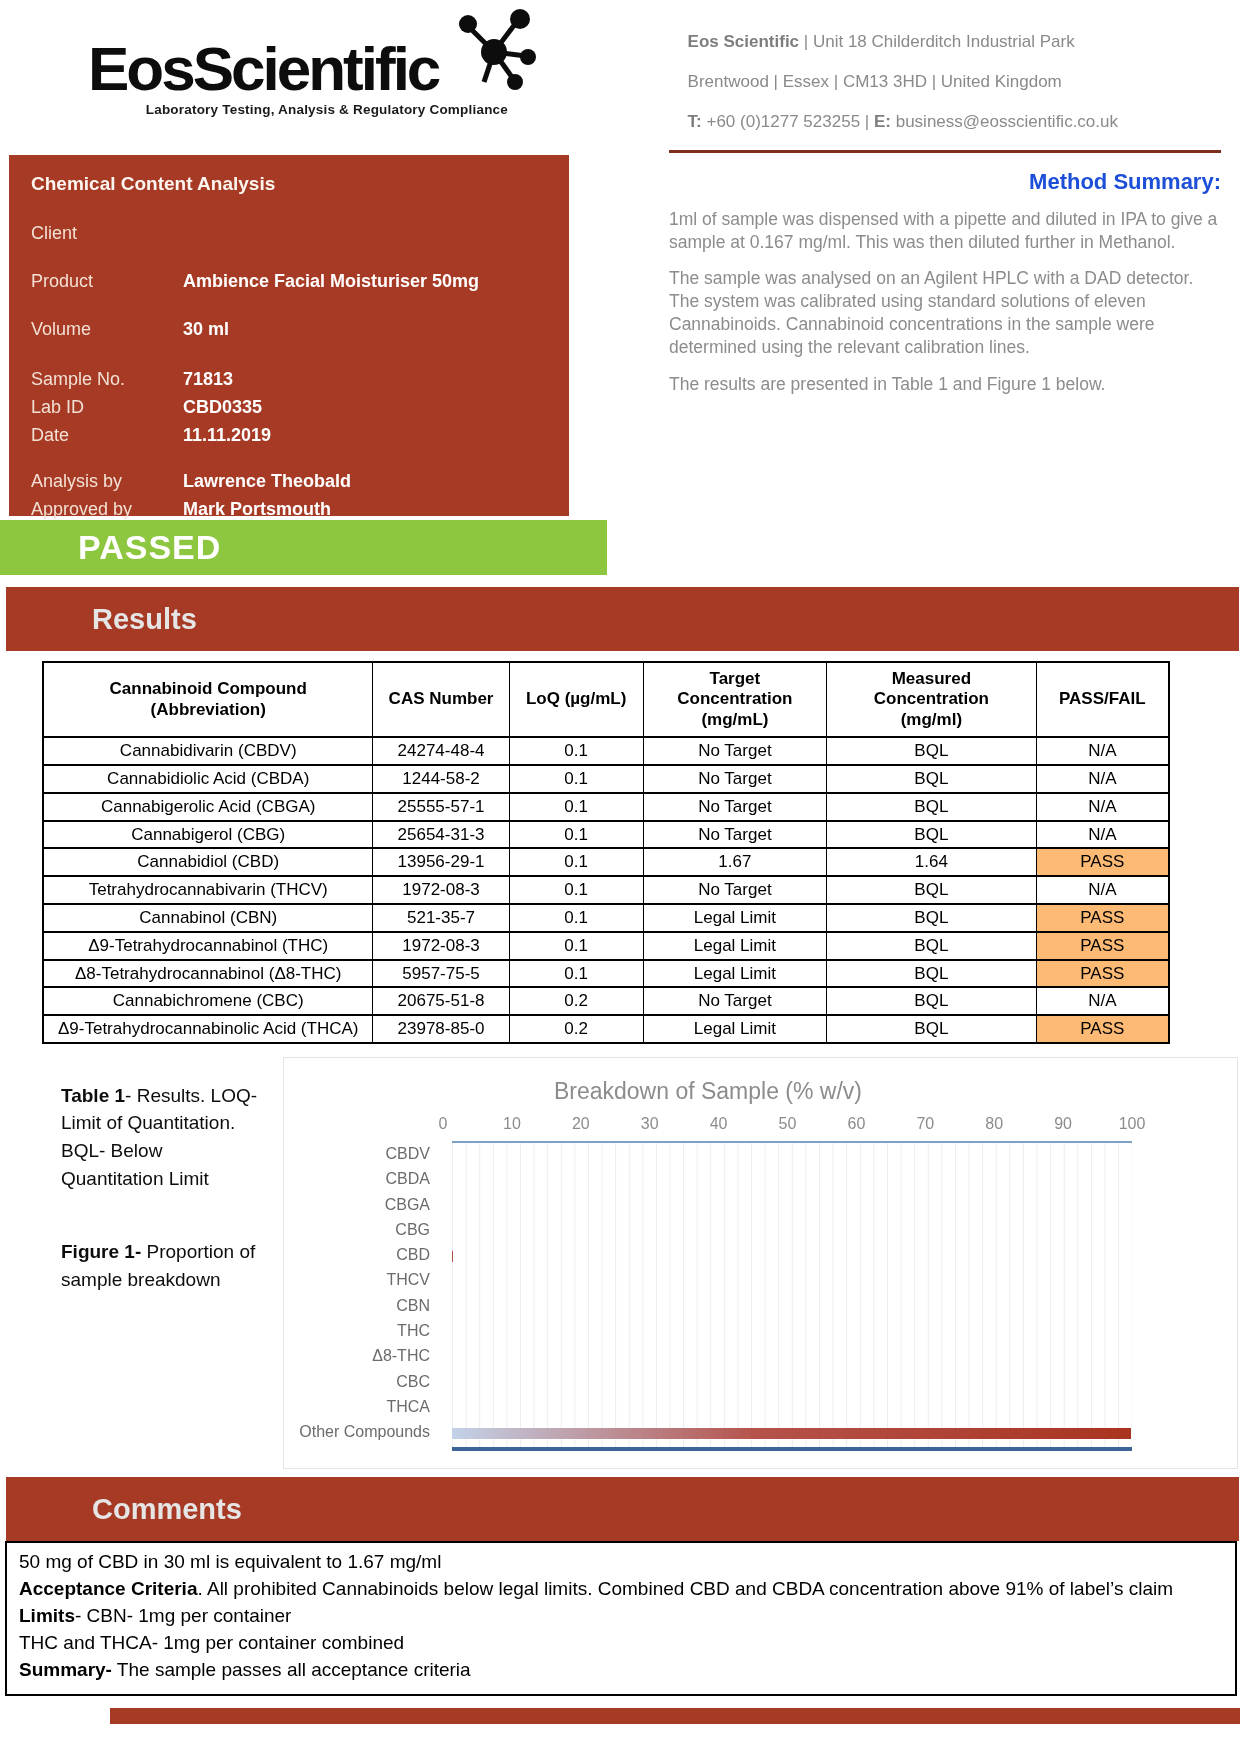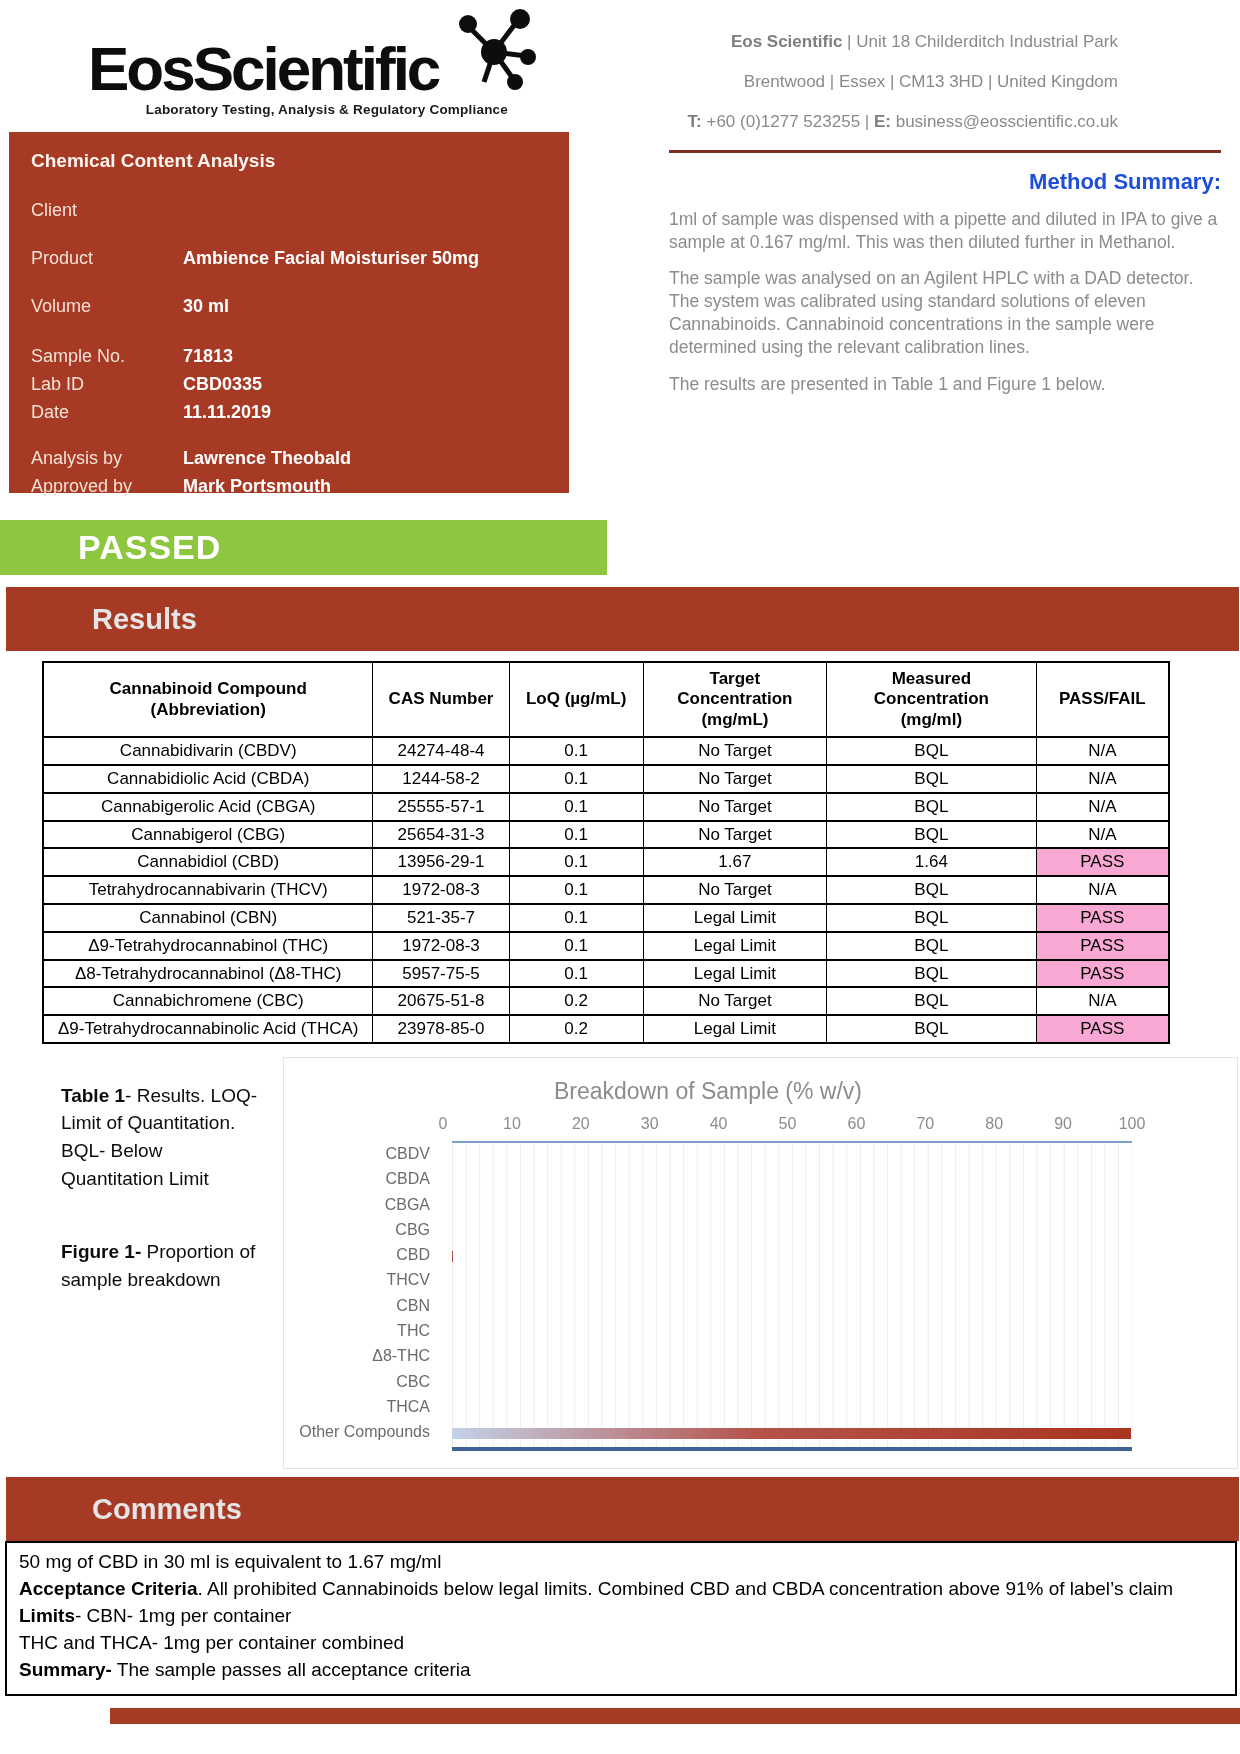--- a/index.html
+++ b/index.html
@@ -5,26 +5,26 @@
   * { margin:0; padding:0; box-sizing:border-box; }
   body { background:#fff; font-family:"Liberation Sans", sans-serif; }
   .page { position:relative; width:1240px; height:1754px; background:#fff; overflow:hidden; }
 
   
   .top { position:relative; height:132px; }
   .logo { position:absolute; left:88px; top:10px; width:420px; }
   .logo-text { font-size:62px; font-weight:800; letter-spacing:-3px; color:#0d0d0d; line-height:1.0; padding-top:28px; }
   .logo-tagline { font-size:13.5px; font-weight:700; color:#1a1a1a; text-align:right; margin-top:2px; letter-spacing:0.2px; }
   .molecule { position:absolute; top:-2px; right:-32px; }
-  .contact { position:absolute; right:122px; top:22px; text-align:right; color:#8a8a8a; font-size:17px; line-height:40px; }
+  .contact { position:absolute; right:122px; top:22px; text-align:left; color:#8a8a8a; font-size:17px; line-height:40px; }
   .contact b { color:#7d7d7d; }
 
   
   .info-row { position:relative; height:377px; }
-  .client-box { position:absolute; left:9px; top:0; width:560px; height:361px; background:#A63A24; color:#F3E1D5; padding:18px 22px; font-size:18px; }
+  .client-box { position:absolute; left:9px; top:23px; width:560px; height:361px; background:#A63A24; color:#F3E1D5; padding:18px 22px; font-size:18px; }
   .client-box .title { font-weight:700; color:#FDF6F0; font-size:19px; margin-bottom:24px; }
   .kv { display:flex; line-height:28px; }
   .kv .k { width:152px; flex:none; }
   .kv .v { font-weight:700; color:#ffffff; }
   .mb20 { margin-bottom:20px; }
   .mb22 { margin-bottom:22px; }
   .gap { height:18px; }
 
   .method { position:absolute; left:669px; top:18px; width:552px; }
   .method-rule { border-top:3px solid #7E2F1F; width:100%; }
@@ -36,21 +36,21 @@
   .banner { margin-top:12px; margin-left:6px; width:1233px; height:64px; background:#A63A24; color:#e5e5e5; font-weight:700; font-size:29px; line-height:64px; padding-left:86px; }
   .banner.comments-banner { margin-top:8px; }
 
   
   table.results { margin:10px 0 0 42px; width:1128px; border-collapse:collapse; table-layout:fixed;padding-left:14px; }
   table.results th, table.results td { border:1px solid #000; text-align:center; vertical-align:middle; font-size:17px; padding:1px 4px; }
   table.results tr { border-top:2.5px solid #000; border-bottom:2.5px solid #000; }
   table.results th { font-weight:700; line-height:1.2; padding:6px 4px; border-bottom:2.5px solid #000; }
   table.results td { line-height:1.4; }
   table.results { border:2.5px solid #000; }
-  td.pass { background:#f9a8d4; }
+  td.pass { background:#fdba74; }
   .col-compound { width:29.3%; } .col-cas { width:12.1%; } .col-loq { width:11.9%; }
   .col-target { width:16.3%; } .col-measured { width:18.6%; } .col-pf { width:11.8%; }
 
   
   .figure-row { position:relative; height:425px; }
   .notes { position:absolute; left:61px; top:38px; width:205px; font-size:19px; line-height:1.45; color:#0d0d0d; }
   .notes .fig { margin-top:46px; }
   .chart-box { position:absolute; left:283px; top:13px; width:955px; height:412px; border:1px solid #E4E4E4; background:#fff; }
   .chart-title { margin-top:20px; text-align:center; color:#8c8c8c; font-size:23px; margin-right:105px; }
   .chart-inner { margin:10px 105px 0 14px; }

